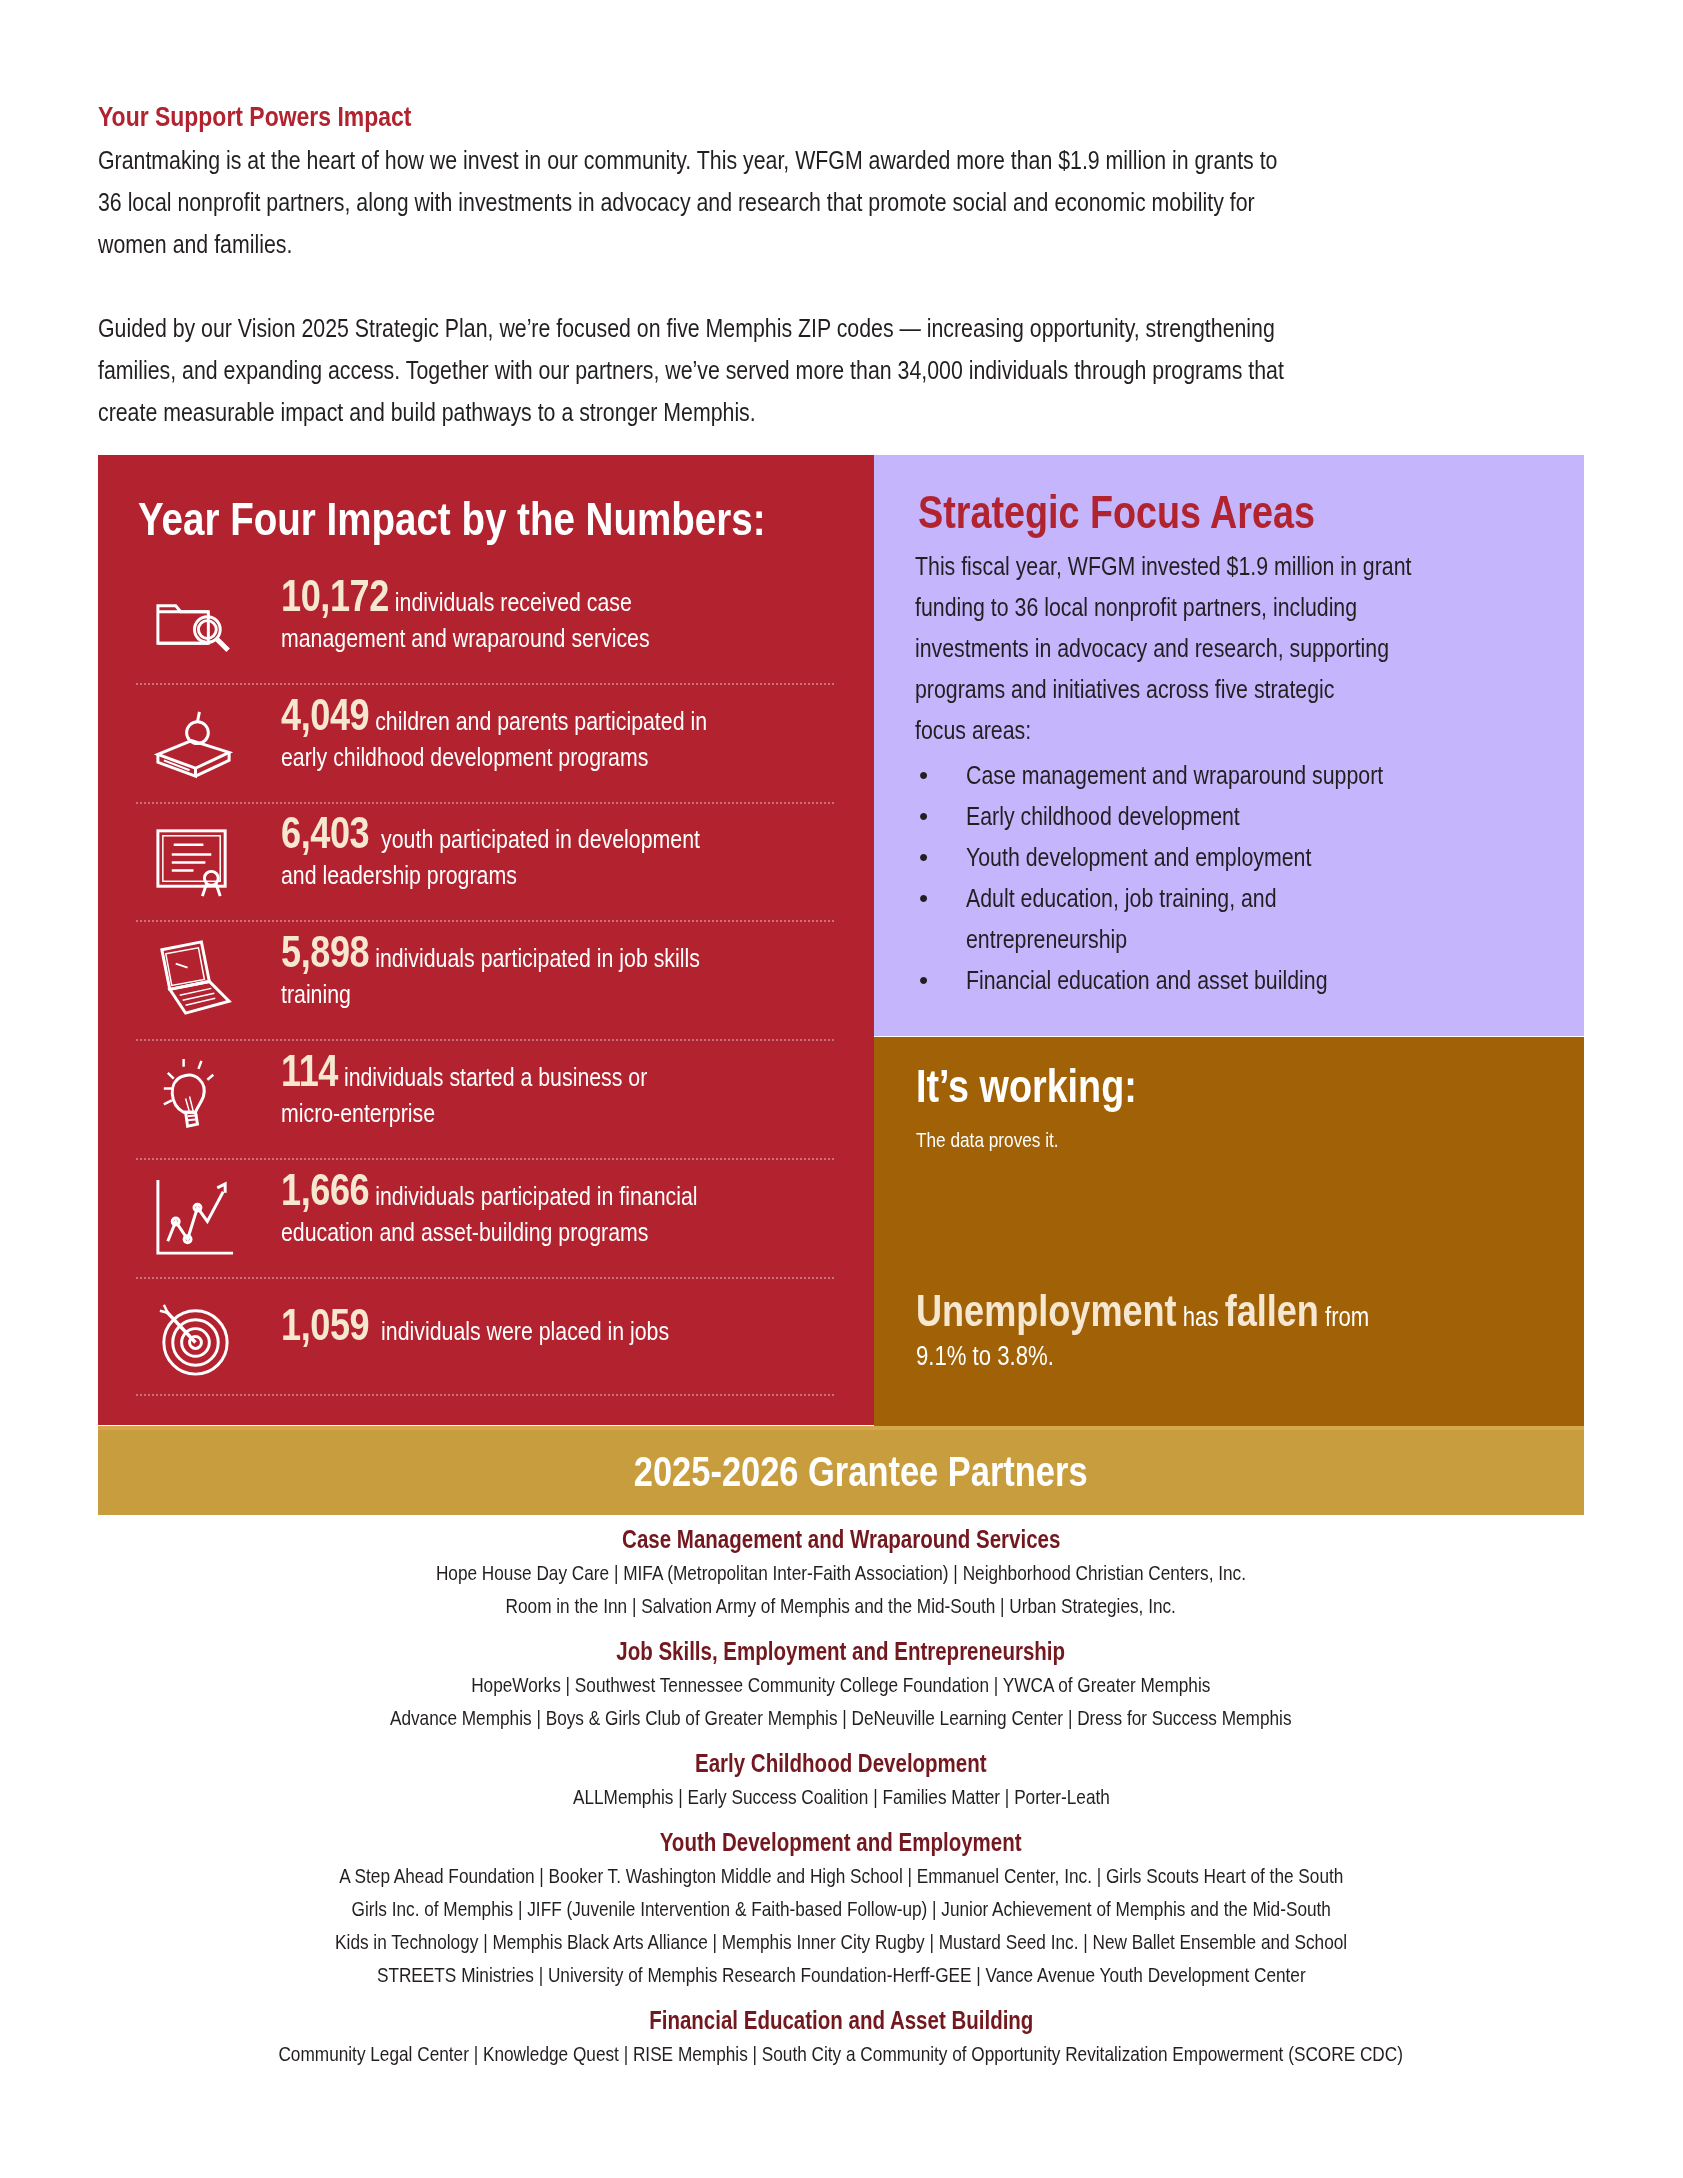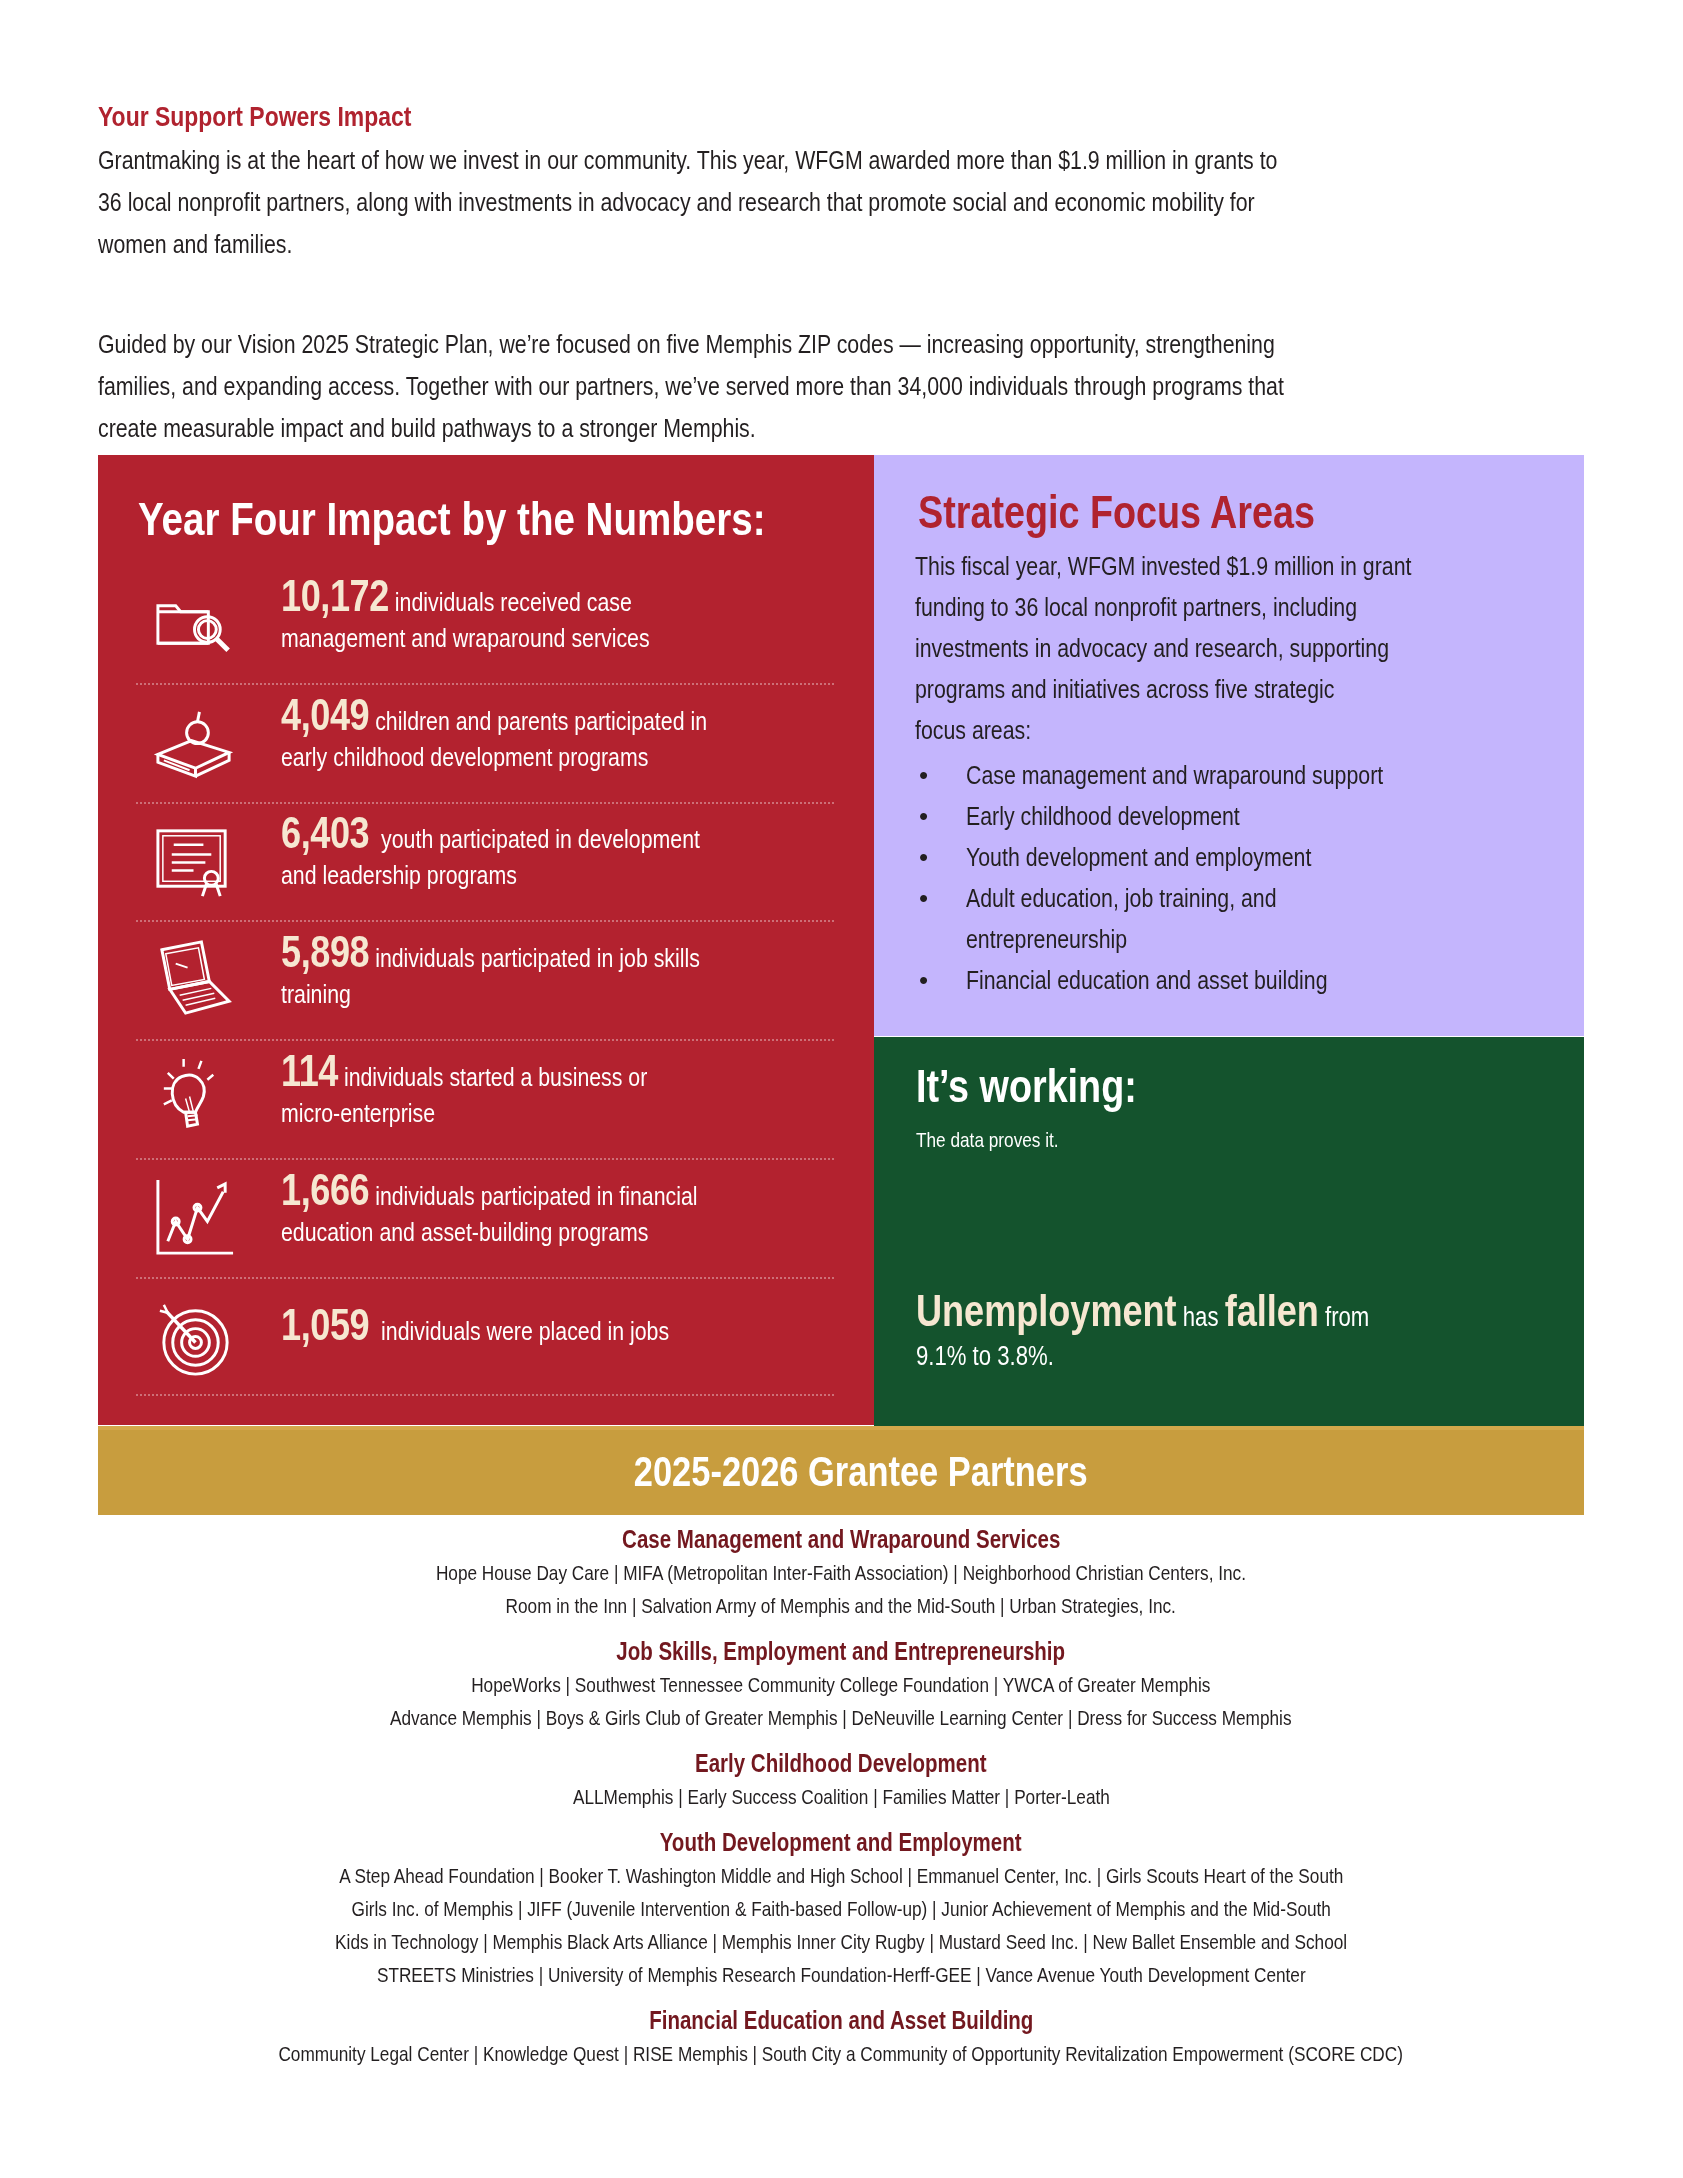--- a/index.html
+++ b/index.html
@@ -7,26 +7,26 @@
   body { position: relative; font-family: "Liberation Sans", sans-serif; color: #231f20; }
 
   .cond { display: inline-block; transform: scaleX(0.82); transform-origin: left center; white-space: nowrap; }
   .cond-c { display: inline-block; transform: scaleX(0.82); transform-origin: center center; white-space: nowrap; }
 
   
   #intro { position: absolute; left: 98px; top: 95px; width: 1505px; }
   #intro-title { font-weight: bold; font-size: 28px; color: #b0232f; height: 44px; line-height: 44px; }
   .intro-p { font-size: 26px; line-height: 42px; }
   .intro-p .line { display: block; height: 42px; }
-  #intro-p2 { margin-top: 58px; text-decoration: underline; }
+  #intro-p2 { margin-top: 42px; text-decoration: underline; }
 
   
   #impact-panel { position: absolute; left: 98px; top: 455px; width: 776px; height: 970px; background: #b3222f; }
   #focus-panel { position: absolute; left: 874px; top: 455px; width: 710px; height: 581px; background: #c4b5fd; }
-  #working-panel { position: absolute; left: 874px; top: 1037px; width: 710px; height: 389px; background: #14532d; }
+  #working-panel { position: absolute; left: 874px; top: 1037px; width: 710px; height: 389px; background: #a16207; }
   #grantee-band { position: absolute; left: 98px; top: 1426px; width: 1486px; height: 89px; background: #c89d3e; border-top: 4px solid #d4a84b; }
 
   
   #impact-title { position: absolute; left: 40px; top: 36px; font-size: 47px; font-weight: bold; color: #ffffff; line-height: 55px; }
   .stat-row { position: absolute; left: 38px; width: 698px; border-bottom: 2px dotted rgba(255,255,255,0.35); }
   .stat-icon { position: absolute; left: 14px; width: 89px; height: 89px; }
   .stat-icon svg { width: 100%; height: 100%; }
   .stat-text { position: absolute; left: 145px; top: 0; color: #ffffff; font-size: 26px; line-height: 43px; }
   .stat-text .num { font-size: 44px; font-weight: bold; color: #f6e7d1; letter-spacing: -0.5px; }
   .stat-text .l1, .stat-text .l2 { display: block; height: 43px; }

